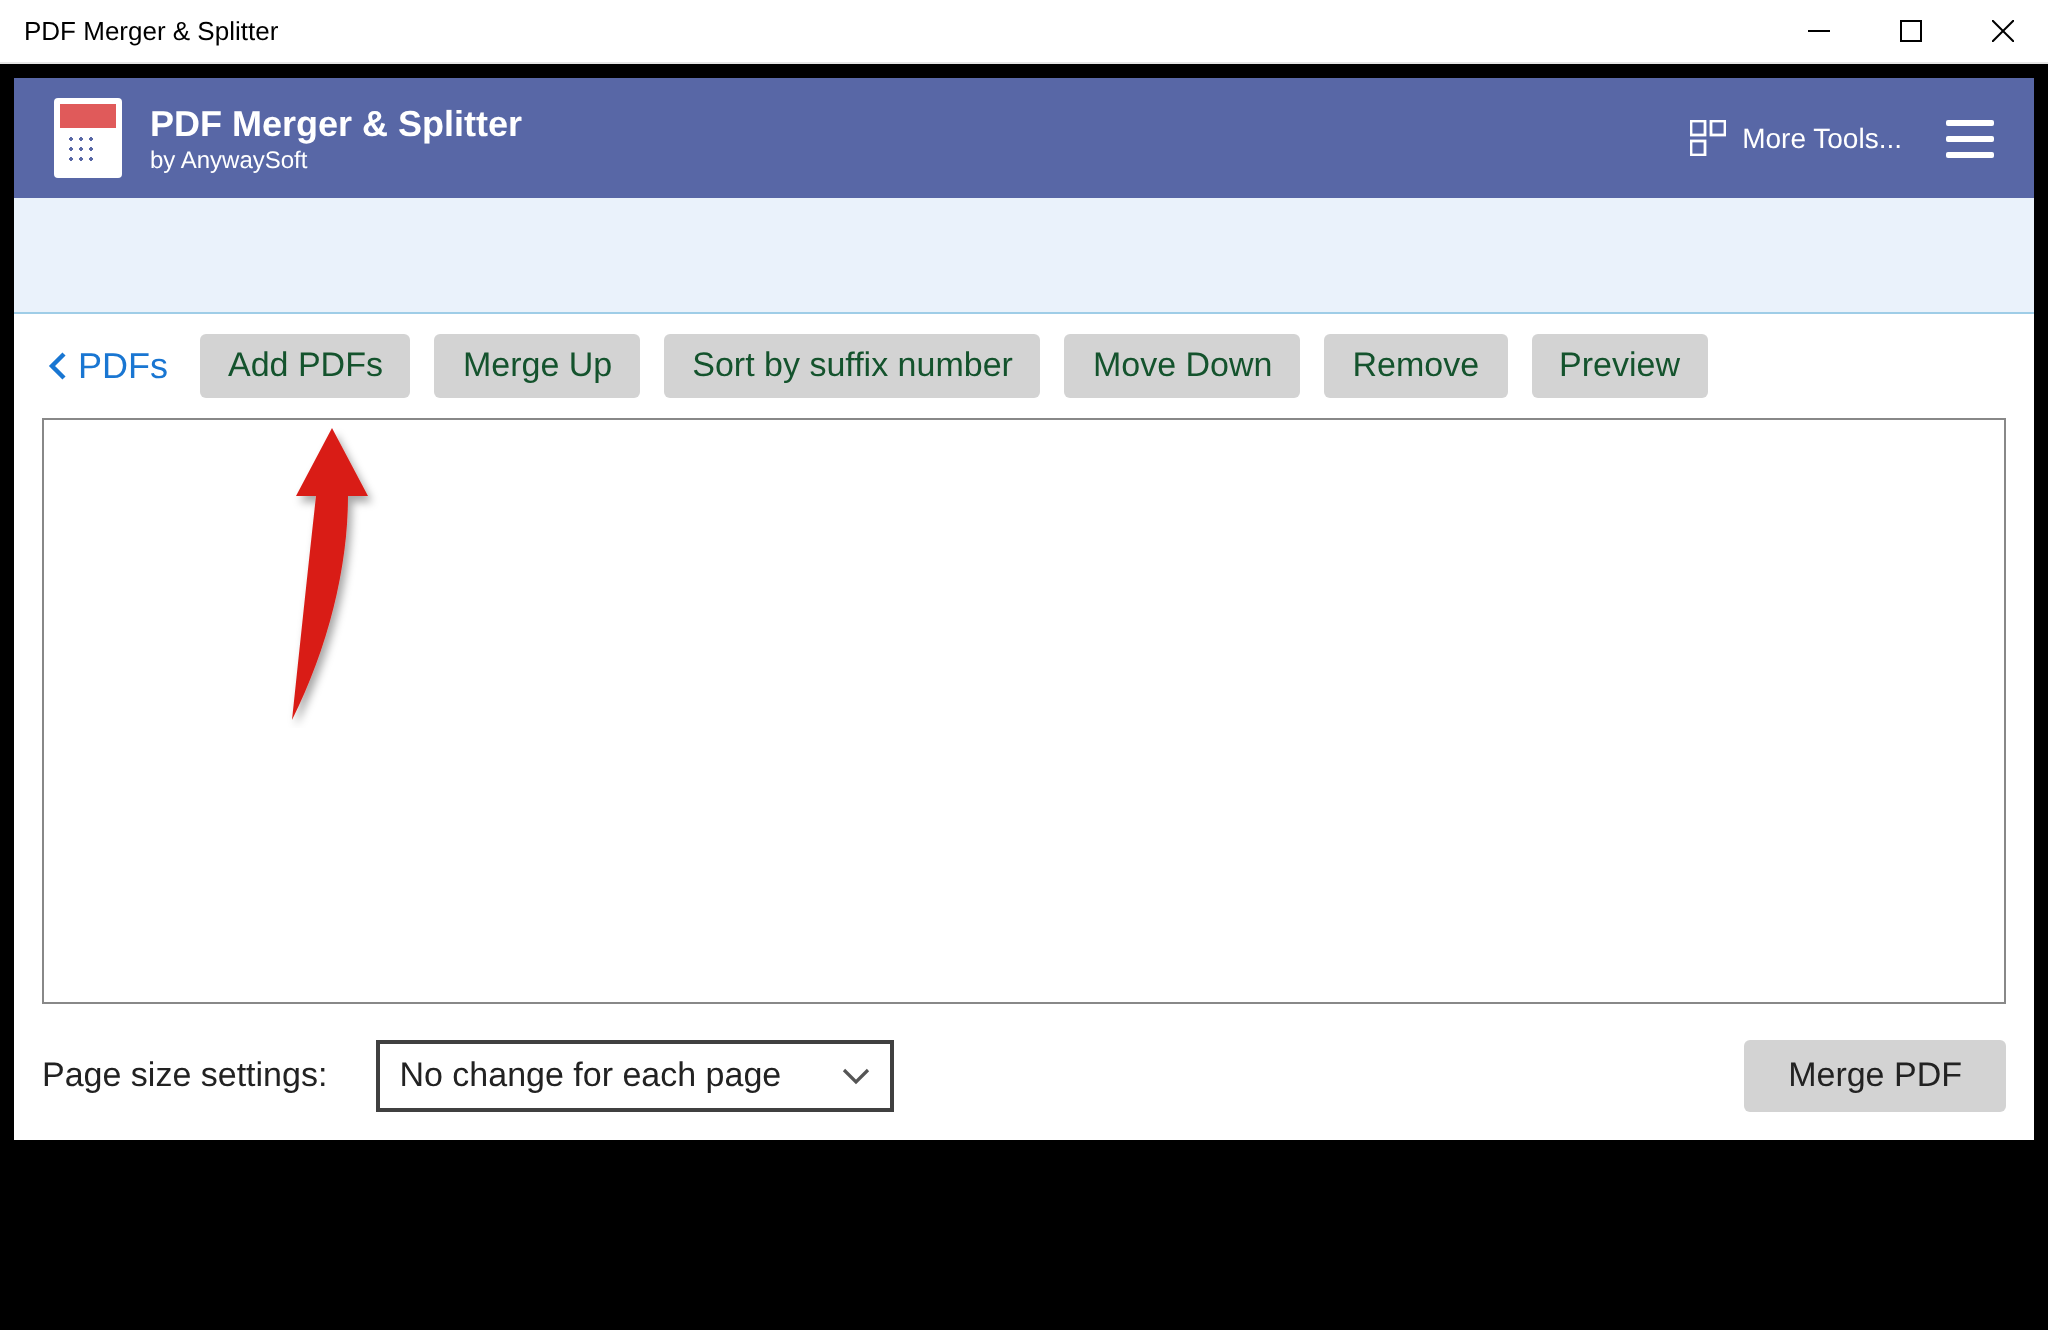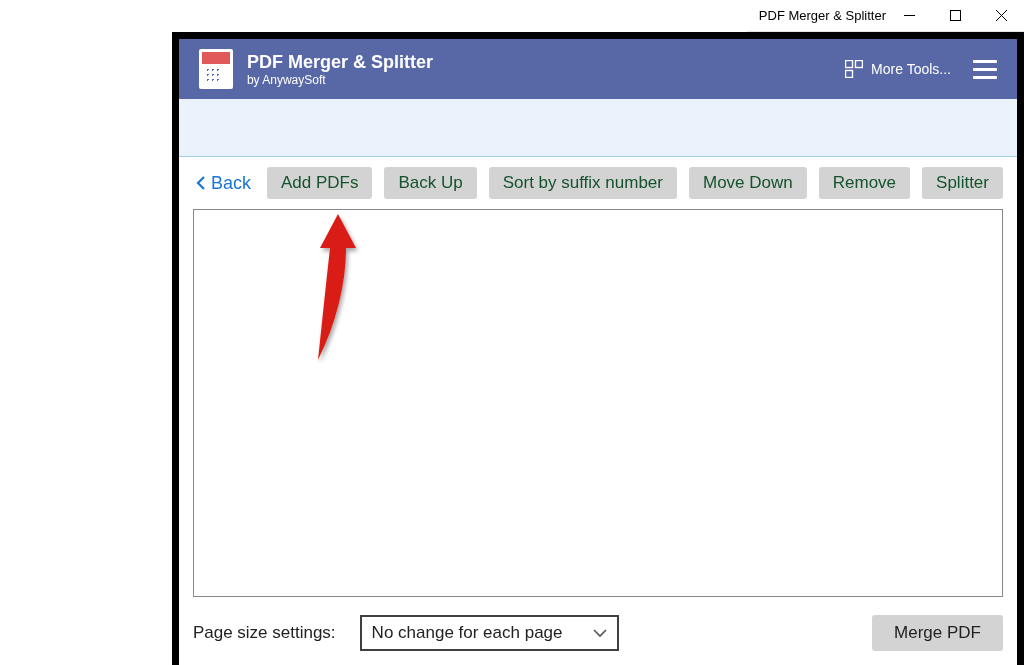--- a/index.html
+++ b/index.html
@@ -1,18 +1,18 @@
 <!DOCTYPE html>
 <html><head>
 <meta charset="utf-8">
 <style>
   * { box-sizing: border-box; margin: 0; padding: 0; font-family: "Segoe UI", Arial, sans-serif; }
   body { background: #000; width: 1024px; height: 665px; overflow: hidden; }
   .window {
-    width: 1024px; height: 665px; background: #fff; display: flex; flex-direction: column; align-items: flex-end;
+    width: 1024px; height: 570px; background: #fff; display: flex; flex-direction: column;
   }
   
   .titlebar {
     height: 32px; background: #fff; display: flex; align-items: center;
     border-bottom: 1px solid #e5e5e5;
   }
   .titlebar-title { font-size: 13px; color: #000; padding-left: 12px; flex: 1; }
   .win-btn { width: 46px; height: 32px; display: flex; align-items: center; justify-content: center; color: #000; }
   .win-btn svg { width: 11px; height: 11px; }
   
@@ -137,28 +137,28 @@
         </div>
       </div>
 
       <div class="blue-strip"></div>
 
       <div class="toolbar">
         <div class="back-link">
           <svg viewBox="0 0 10 14">
               <polyline points="8,1 2,7 8,13" fill="none" stroke="#1976d2" stroke-width="2.2"></polyline>
             </svg>
-          <span>Back</span>
+          <span>PDFs</span>
         </div>
         <button class="tb-btn">Add PDFs</button>
-        <button class="tb-btn">Back Up</button>
+        <button class="tb-btn">Merge Up</button>
         <button class="tb-btn">Sort by suffix number</button>
         <button class="tb-btn">Move Down</button>
         <button class="tb-btn">Remove</button>
-        <button class="tb-btn">Splitter</button>
+        <button class="tb-btn">Preview</button>
       </div>
 
       <div class="file-list">
         <svg class="arrow-annot" viewBox="0 0 60 150">
           <defs>
             <filter id="sh" x="-30%" y="-30%" width="160%" height="160%">
               <feDropShadow dx="2" dy="3" stdDeviation="2" flood-color="#000" flood-opacity="0.35"></feDropShadow>
             </filter>
           </defs>
           <g filter="url(#sh)">

